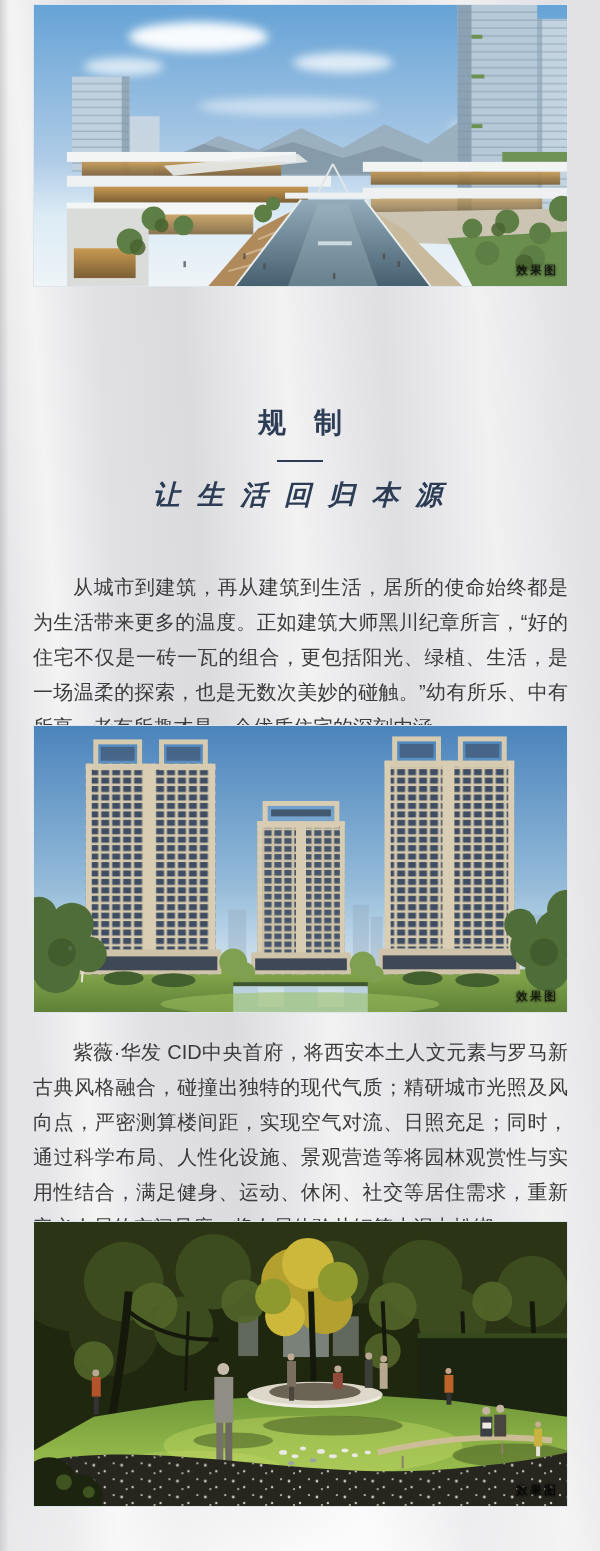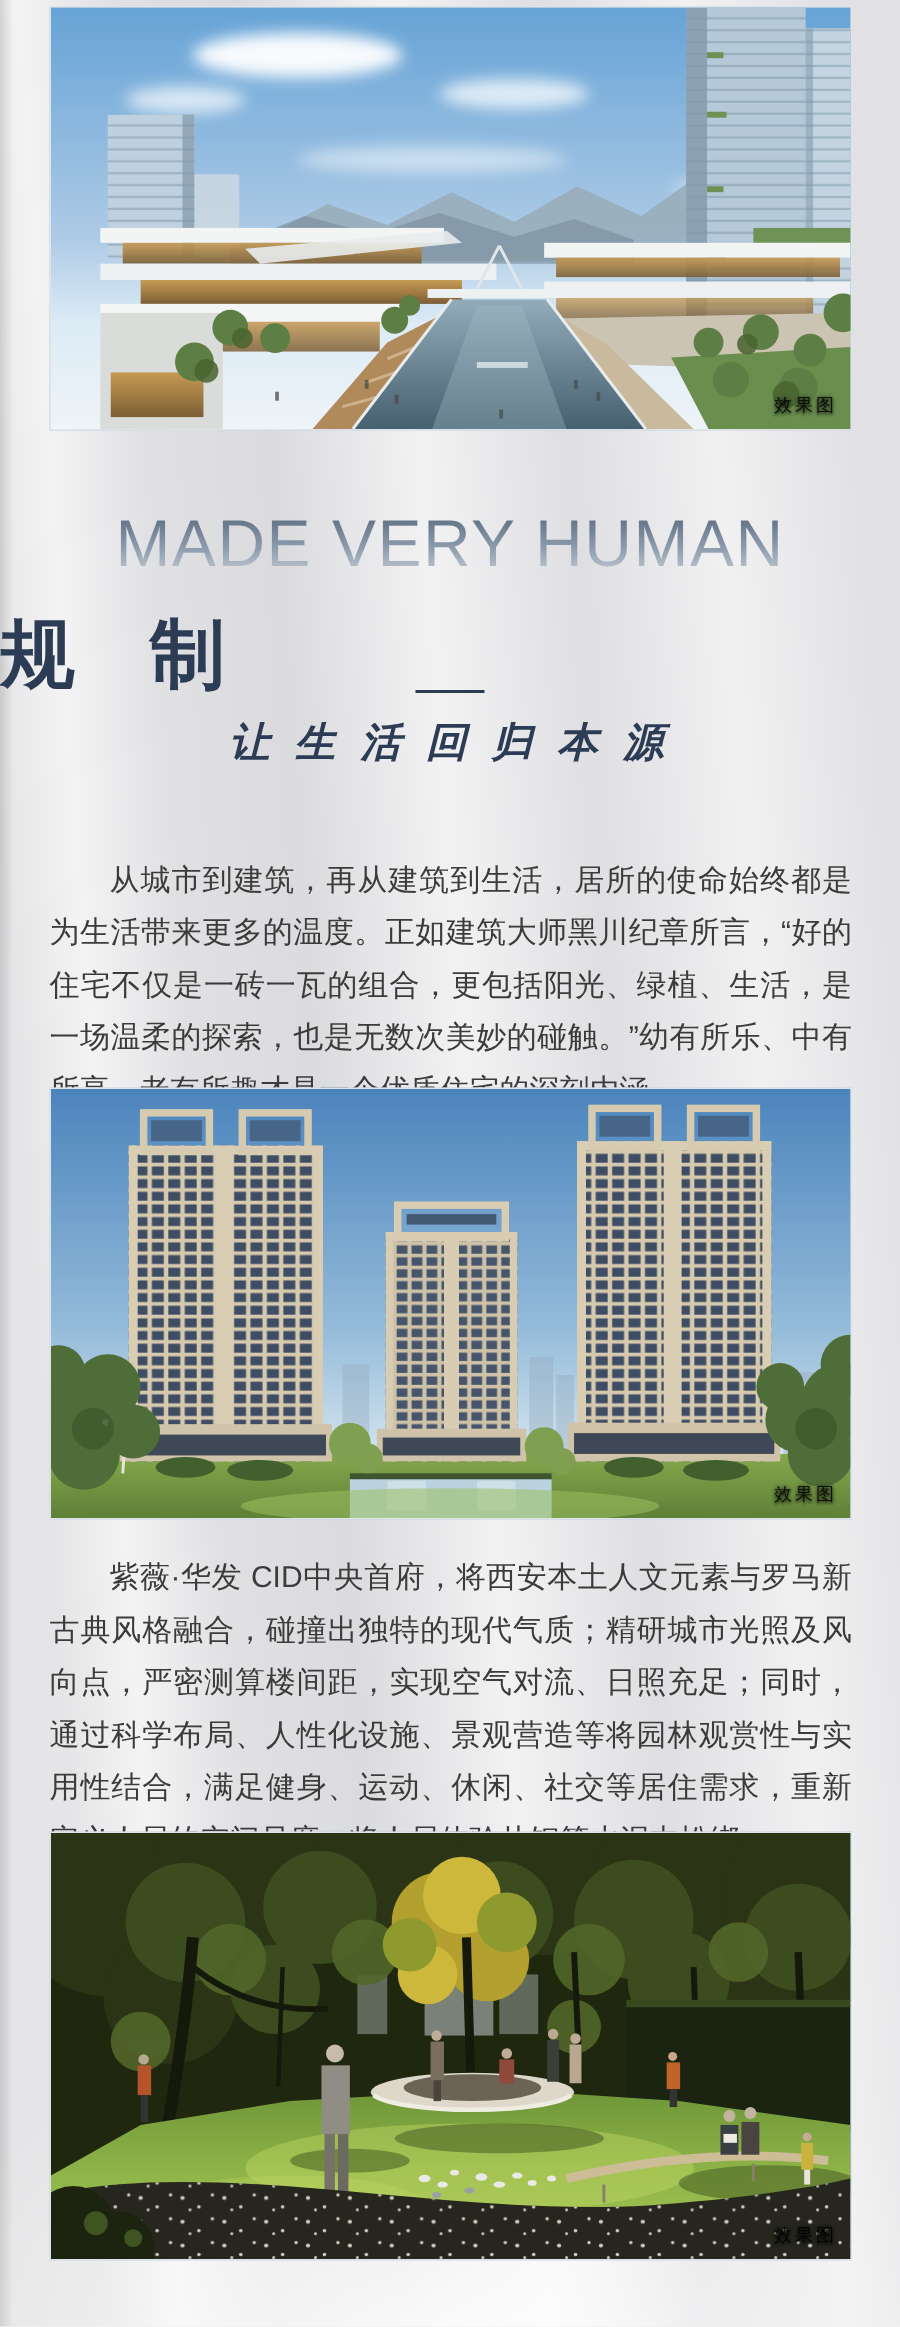--- a/index.html
+++ b/index.html
@@ -30,23 +30,23 @@
     letter-spacing:2px; opacity:.88; text-shadow:0 0 3px rgba(0,0,0,.85), 0 1px 2px rgba(0,0,0,.6); }
 
   .title-en {
     position:absolute; top:341px; left:0; width:100%; text-align:center;
     font-size:44px; font-weight:300; letter-spacing:1px; line-height:1;
     background:linear-gradient(180deg,#596a7e 0%, #8c9cad 55%, #c9cfd7 100%);
     -webkit-background-clip:text; background-clip:text;
     -webkit-text-fill-color:transparent; color:transparent;
   }
   .title-cn {
-    position:absolute; top:406px; left:0; width:100%; 
+    position:absolute; top:406px; left:0; width:100%; text-align:center;
     font-family:"Liberation Serif", serif; font-weight:bold;
-    font-size:50px; line-height:1.2; color:#2c3c55;
+    font-size:28px; line-height:1.2; color:#2c3c55;
   }
   .title-rule { position:absolute; top:460px; left:50%; width:46px; height:2px;
     margin-left:-23px; background:#2c3c55; }
   .subtitle {
     position:absolute; top:477px; left:0; width:100%; text-align:center;
     font-family:"Liberation Serif", serif; font-weight:bold;
     font-size:27px; letter-spacing:5px; color:#2c3c55;font-style:italic;
   }
 
   .para {
@@ -172,21 +172,20 @@
           <rect x="230" y="260" width="2.5" height="6"></rect>
         <rect x="150" y="258" width="2.5" height="6"></rect>
           <rect x="350" y="250" width="2.5" height="6"></rect>
         <rect x="365" y="258" width="2.5" height="6"></rect>
           <rect x="300" y="270" width="2.5" height="6"></rect>
       </g>
     </svg>
     <figcaption class="wm">效果图</figcaption>
   </figure>
 
-  <div class="title-en">MADE VERY HUMAN</div>
   <h1 class="title-cn">规　制</h1>
   <div class="title-rule"></div>
   <h2 class="subtitle">让 生 活 回 归 本 源</h2>
 
   <p class="para para-1">从城市到建筑，再从建筑到生活，居所的使命始终都是为生活带来更多的温度。正如建筑大师黑川纪章所言，“好的住宅不仅是一砖一瓦的组合，更包括阳光、绿植、生活，是一场温柔的探索，也是无数次美妙的碰触。”幼有所乐、中有所享、老有所趣才是一个优质住宅的深刻内涵。</p>
 
   <figure class="render render-towers">
     <svg viewBox="0 0 535 288" preserveAspectRatio="none">
       <defs>
         <linearGradient id="sky2" x1="0" y1="0" x2="0" y2="1">

